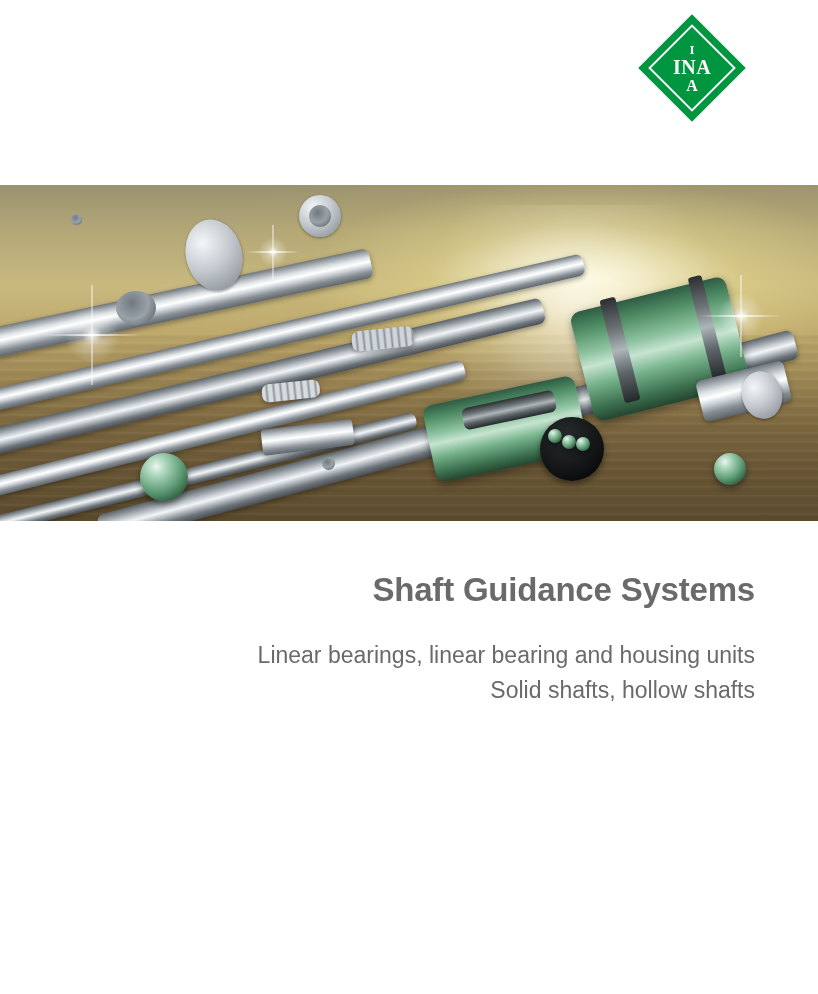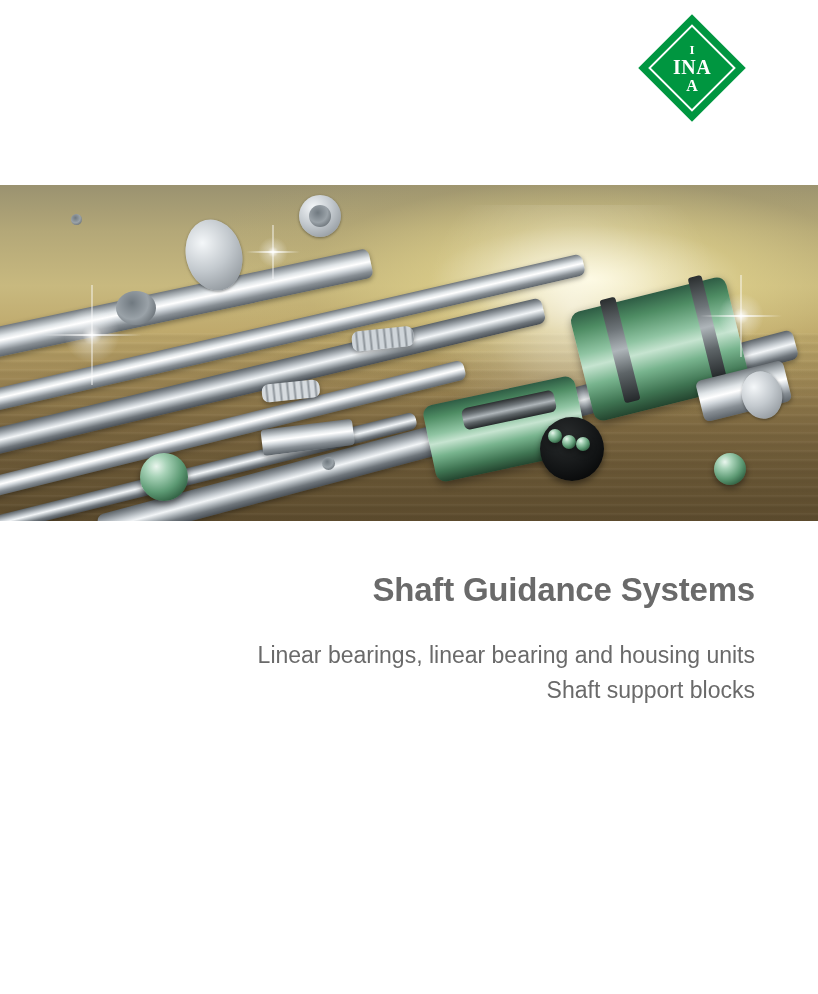--- a/index.html
+++ b/index.html
@@ -260,15 +260,15 @@
 
   <div class="sparkle" style="left:64px; top:122px; width:56px; height:56px;"></div>
   <div class="sparkle" style="left:718px; top:108px; width:46px; height:46px;"></div>
   <div class="sparkle" style="left:258px; top:52px; width:30px; height:30px;"></div>
 </div>
 
 <div class="text-block">
   <h1 class="doc-title">Shaft Guidance Systems</h1>
   <ul class="subtitle-list">
     <li>Linear bearings, linear bearing and housing units</li>
-    <li>Shaft support blocks</li>
+    <li>Solid shafts, hollow shafts</li>
   </ul>
 </div>
 
 </body></html>

